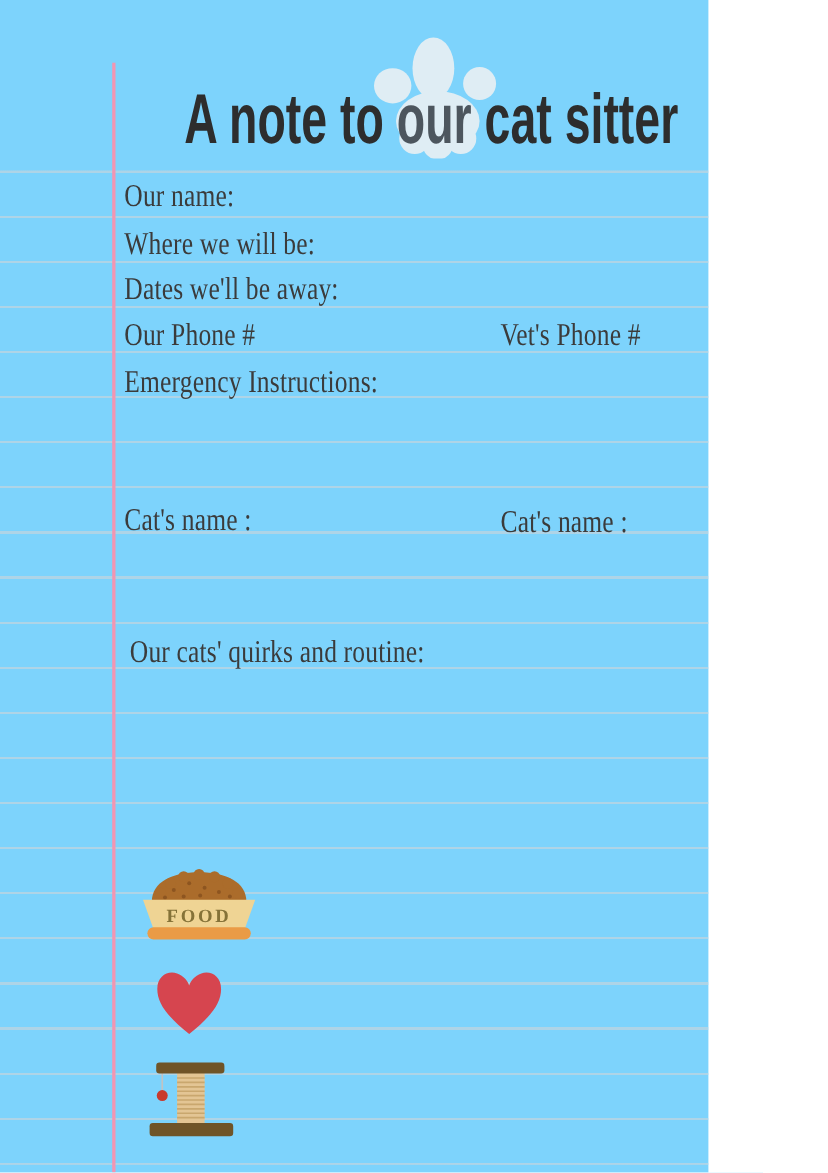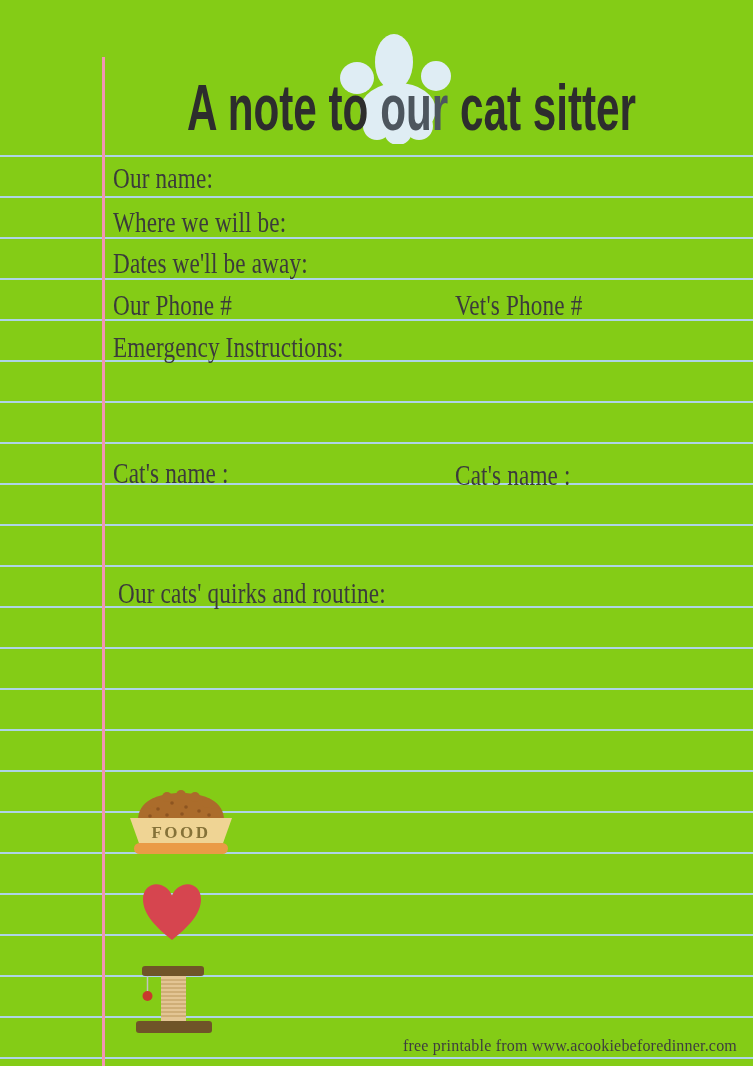--- a/index.html
+++ b/index.html
@@ -1,18 +1,18 @@
 <!DOCTYPE html>
 <html><head>
 <meta charset="utf-8">
 <style>
   html, body { margin:0; padding:0; background:#ffffff; }
   .page {
-    position:relative; width:753px; height:1066px; overflow:hidden;
-    background:#84cc16; font-family:"Liberation Serif", serif;
+    position:relative; width:644px; height:1066px; overflow:hidden;
+    background:#7dd3fc; font-family:"Liberation Serif", serif;
   }
   
   .rules {
     position:absolute; left:0; right:0; top:155px; height:904px;
     background-image:repeating-linear-gradient(
       to bottom, #aed4e7 0px, #aed4e7 2px, transparent 2px, transparent 41px);
   }
   
   .margin-line {
     position:absolute; left:102px; top:57px; bottom:0; width:3px;
@@ -129,15 +129,14 @@
       <line x1="14.5" y1="12" x2="14.5" y2="29" stroke="#c2c2c2" stroke-width="1.5"></line>
       <circle cx="14.5" cy="33" r="5" fill="#c8392d"></circle>
       <rect x="28" y="12" width="25" height="46" fill="#e3c594"></rect>
       <path d="M28 17H53 M28 21H53 M28 25H53 M28 29H53 M28 33H53 M28 37H53
                M28 41H53 M28 45H53 M28 49H53 M28 53H53" stroke="#c9a76e" stroke-width="1.5" fill="none"></path>
       <rect x="9" y="3" width="62" height="10" rx="3" fill="#6f5428"></rect>
       <rect x="3" y="58" width="76" height="12" rx="3" fill="#6f5428"></rect>
     </svg>
   </div>
 
-  <div class="footer">free printable from www.acookiebeforedinner.com</div>
 
 </div>
 
 </body></html>

